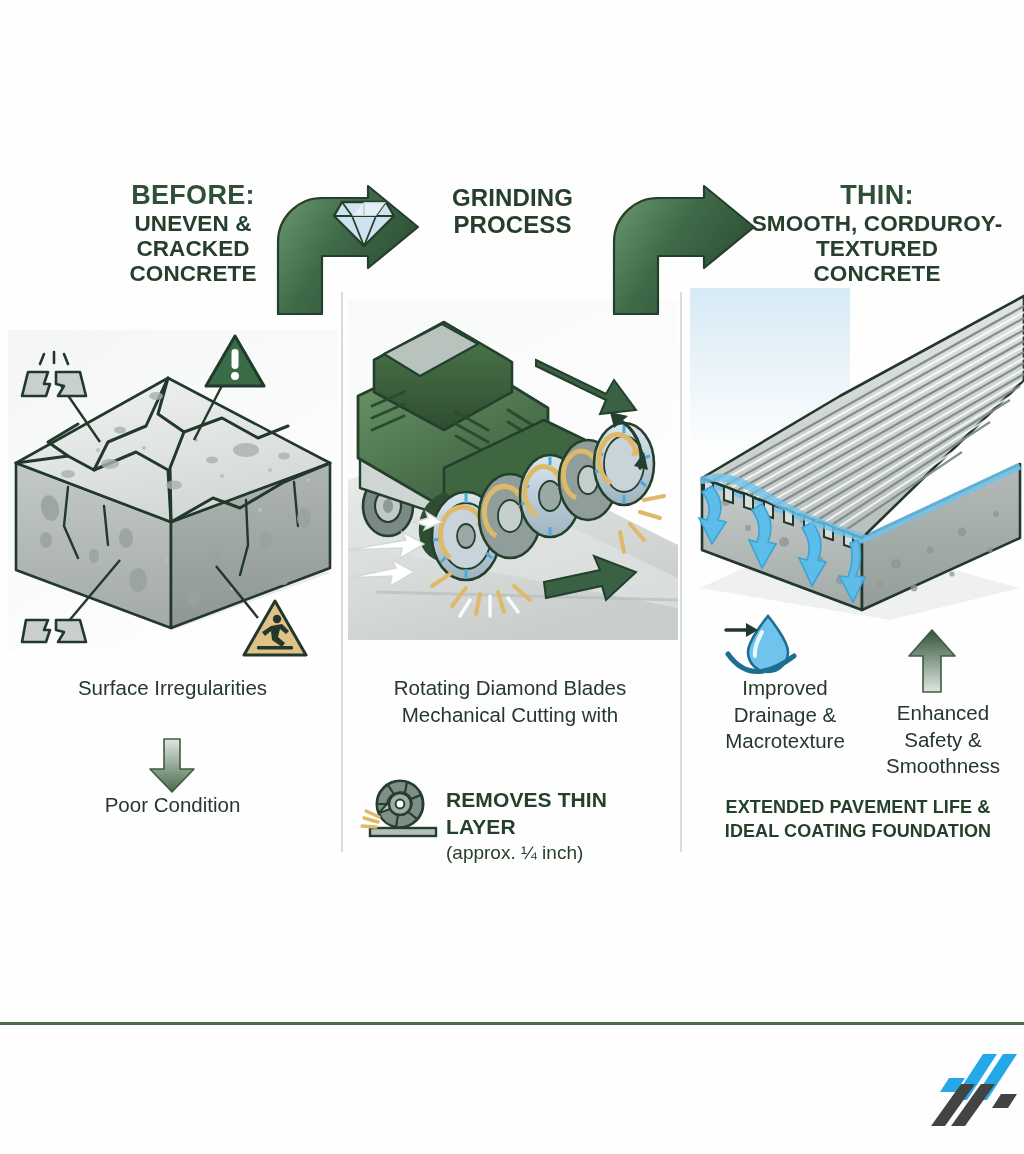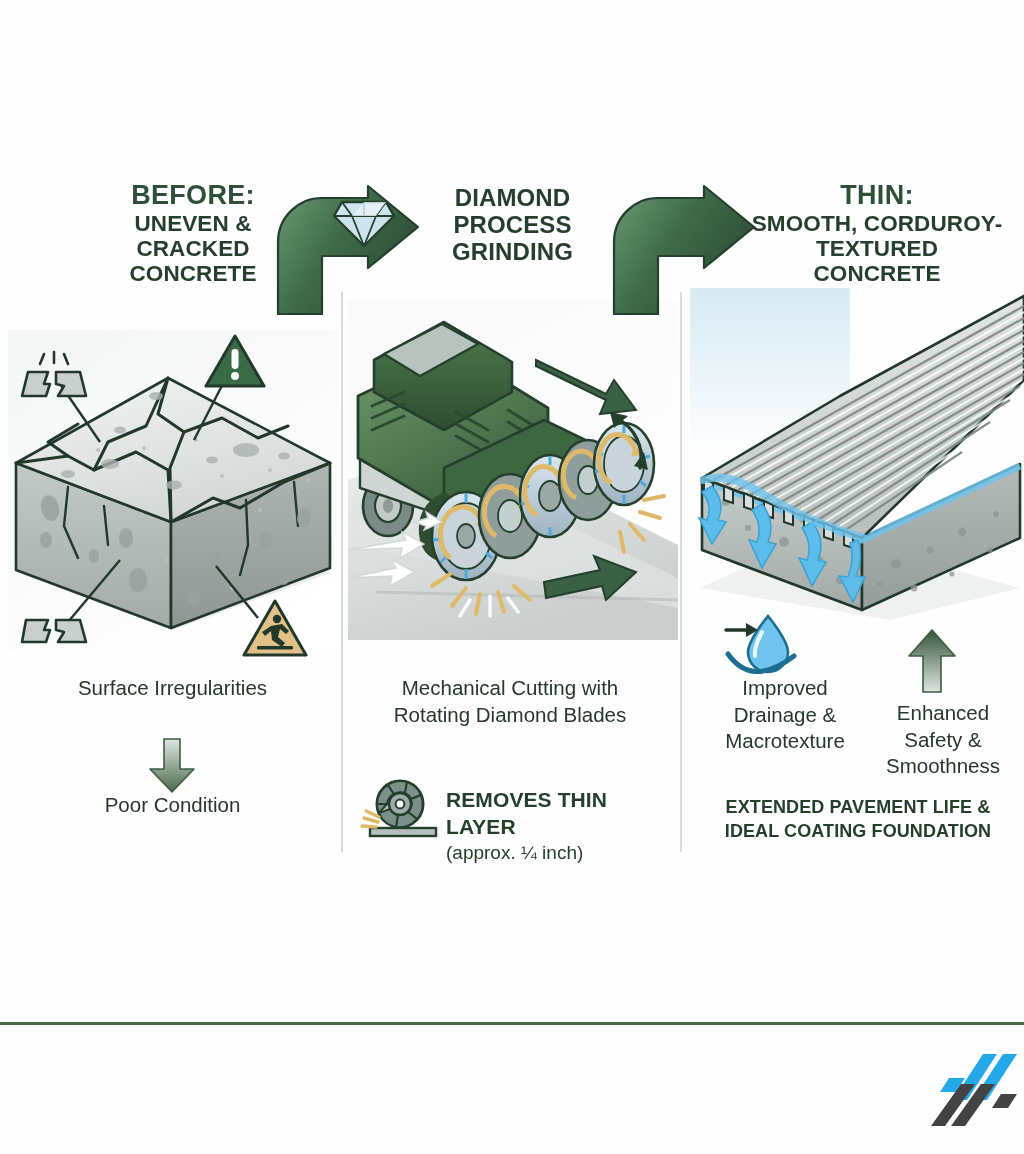--- a/index.html
+++ b/index.html
@@ -219,23 +219,22 @@
           <line x1="22" y1="0" x2="22" y2="14"></line>
           <line x1="44" y1="0" x2="34" y2="14"></line>
         <line x1="10" y1="14" x2="22" y2="44"></line>
           <line x1="34" y1="14" x2="22" y2="44"></line>
       </g>
       <polygon points="22,0 44,0 34,14 10,14" fill="#e8f2f8" opacity="0.8"></polygon>
     </g>
   </svg>
 
   <div class="hdr" style="left:400px;top:184px;width:225px;">
-    <span class="sub" style="font-size:24px;">DIAMOND</span>
+    <span class="sub" style="font-size:24px;">GRINDING</span>
     <span class="sub" style="font-size:24px;">PROCESS</span>
-    <span class="sub" style="font-size:24px;">GRINDING</span>
   </div>
 
   <svg class="abs" style="left:348px;top:300px;" width="330" height="340" viewBox="0 0 330 340">
     <defs>
       <linearGradient id="bodyG" x1="0" y1="0" x2="0.6" y2="1">
         <stop offset="0" stop-color="#6f9a6d"></stop>
           <stop offset="1" stop-color="#3c5f3d"></stop>
       </linearGradient>
       <linearGradient id="bodyG2" x1="0" y1="0" x2="0" y2="1">
         <stop offset="0" stop-color="#4e7a4d"></stop>
@@ -375,22 +374,22 @@
     </g>
 
     <g fill="#ffffff" stroke="#d3d8d6" stroke-width="1.4">
       <polygon points="0,250 58,240 54,232 76,244 52,258 54,248"></polygon>
       <polygon points="0,278 48,268 44,260 66,272 42,286 44,276"></polygon>
       <polygon points="66,222 80,218 78,212 94,222 76,230 78,226"></polygon>
     </g>
   </svg>
 
   <div class="cap" style="left:360px;top:675px;width:300px;">
+    <div>Rotating Diamond Blades</div>
     <div>Mechanical Cutting with</div>
-    <div>Rotating Diamond Blades</div>
   </div>
 
   <svg class="abs" style="left:362px;top:778px;" width="76" height="62" viewBox="0 0 76 62">
     <g transform="translate(38,26)">
       <circle r="23" fill="#b5c0bc" stroke="#24402c" stroke-width="3"></circle>
       <g fill="#7e8f8a" stroke="#24402c" stroke-width="2">
         <path d="M-23,0 A23,23 0 0 1 -12,-19 L-6,-10 A13,13 0 0 0 -13,0 Z"></path>
         <path d="M-12,-19 A23,23 0 0 1 7,-22 L5,-11 A13,13 0 0 0 -6,-10 Z"></path>
         <path d="M7,-22 A23,23 0 0 1 21,-9 L11,-5 A13,13 0 0 0 5,-11 Z"></path>
         <path d="M21,-9 A23,23 0 0 1 17,15 L8,8 A13,13 0 0 0 11,-5 Z"></path>

